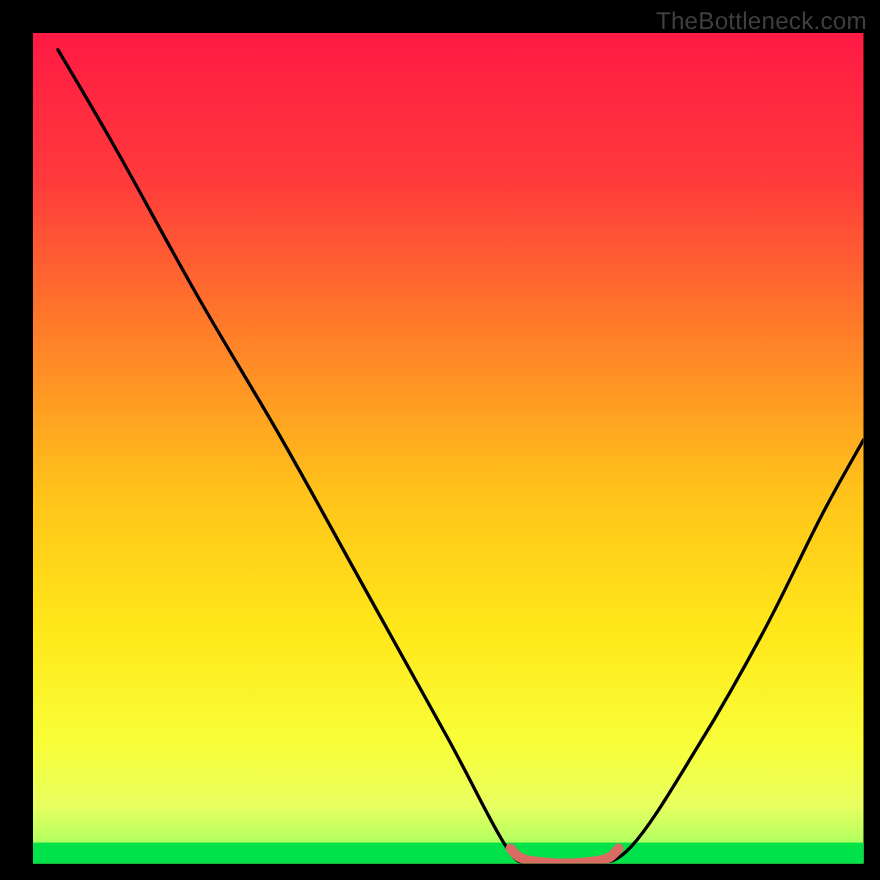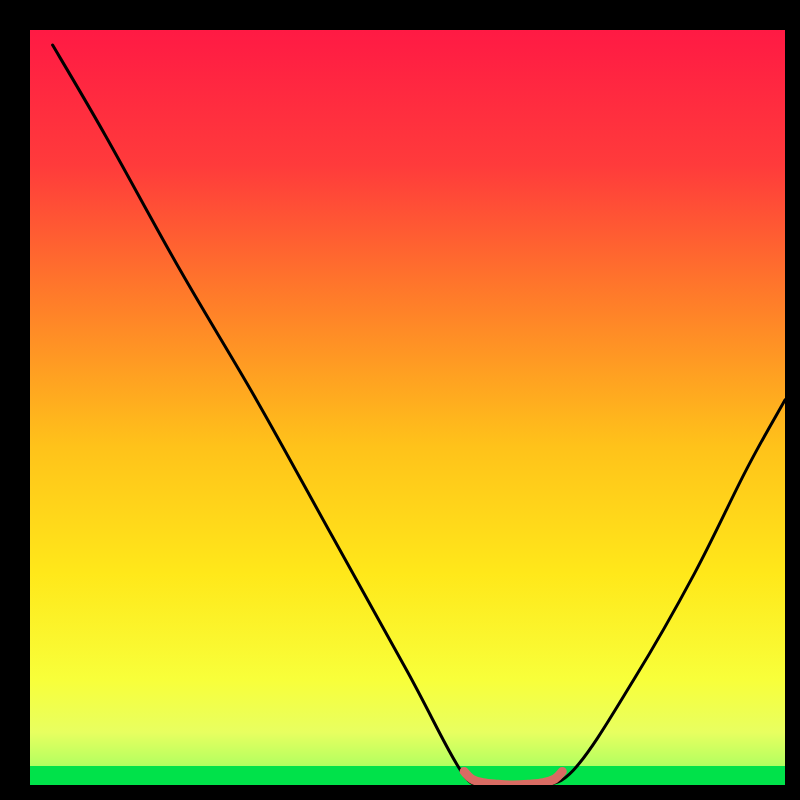--- a/index.html
+++ b/index.html
@@ -27,20 +27,21 @@
     z-index: 10;
   }
   svg {
     display: block;
   }
 </style>
 </head>
 <body>
 
 <div class="container">
+  <div class="watermark">TheBottleneck.com</div>
 
   <svg id="plot" width="800" height="800" viewBox="0 0 800 800">
     <defs>
       <linearGradient id="bg-grad" x1="0" y1="0" x2="0" y2="1">
         <stop offset="0%" stop-color="#ff1a44"></stop>
         <stop offset="18%" stop-color="#ff3b3b"></stop>
         <stop offset="35%" stop-color="#ff7a2a"></stop>
         <stop offset="55%" stop-color="#ffc21a"></stop>
         <stop offset="72%" stop-color="#ffe81a"></stop>
         <stop offset="86%" stop-color="#f8ff3a"></stop>

